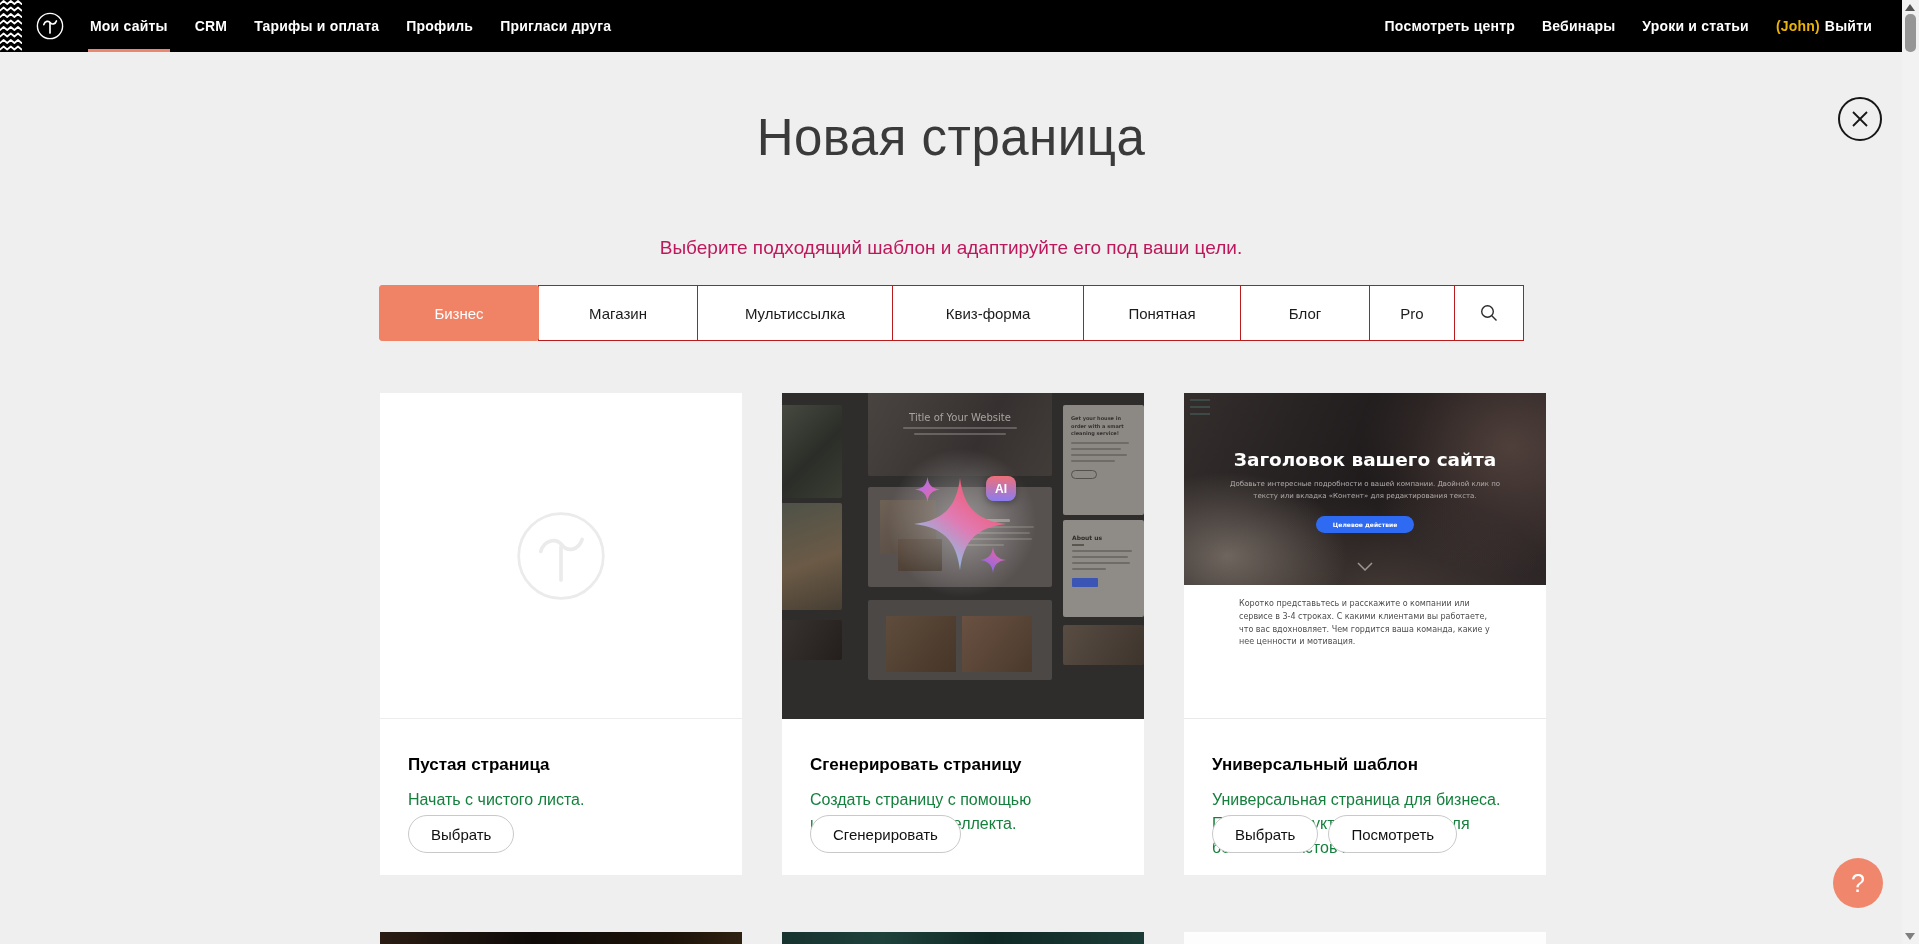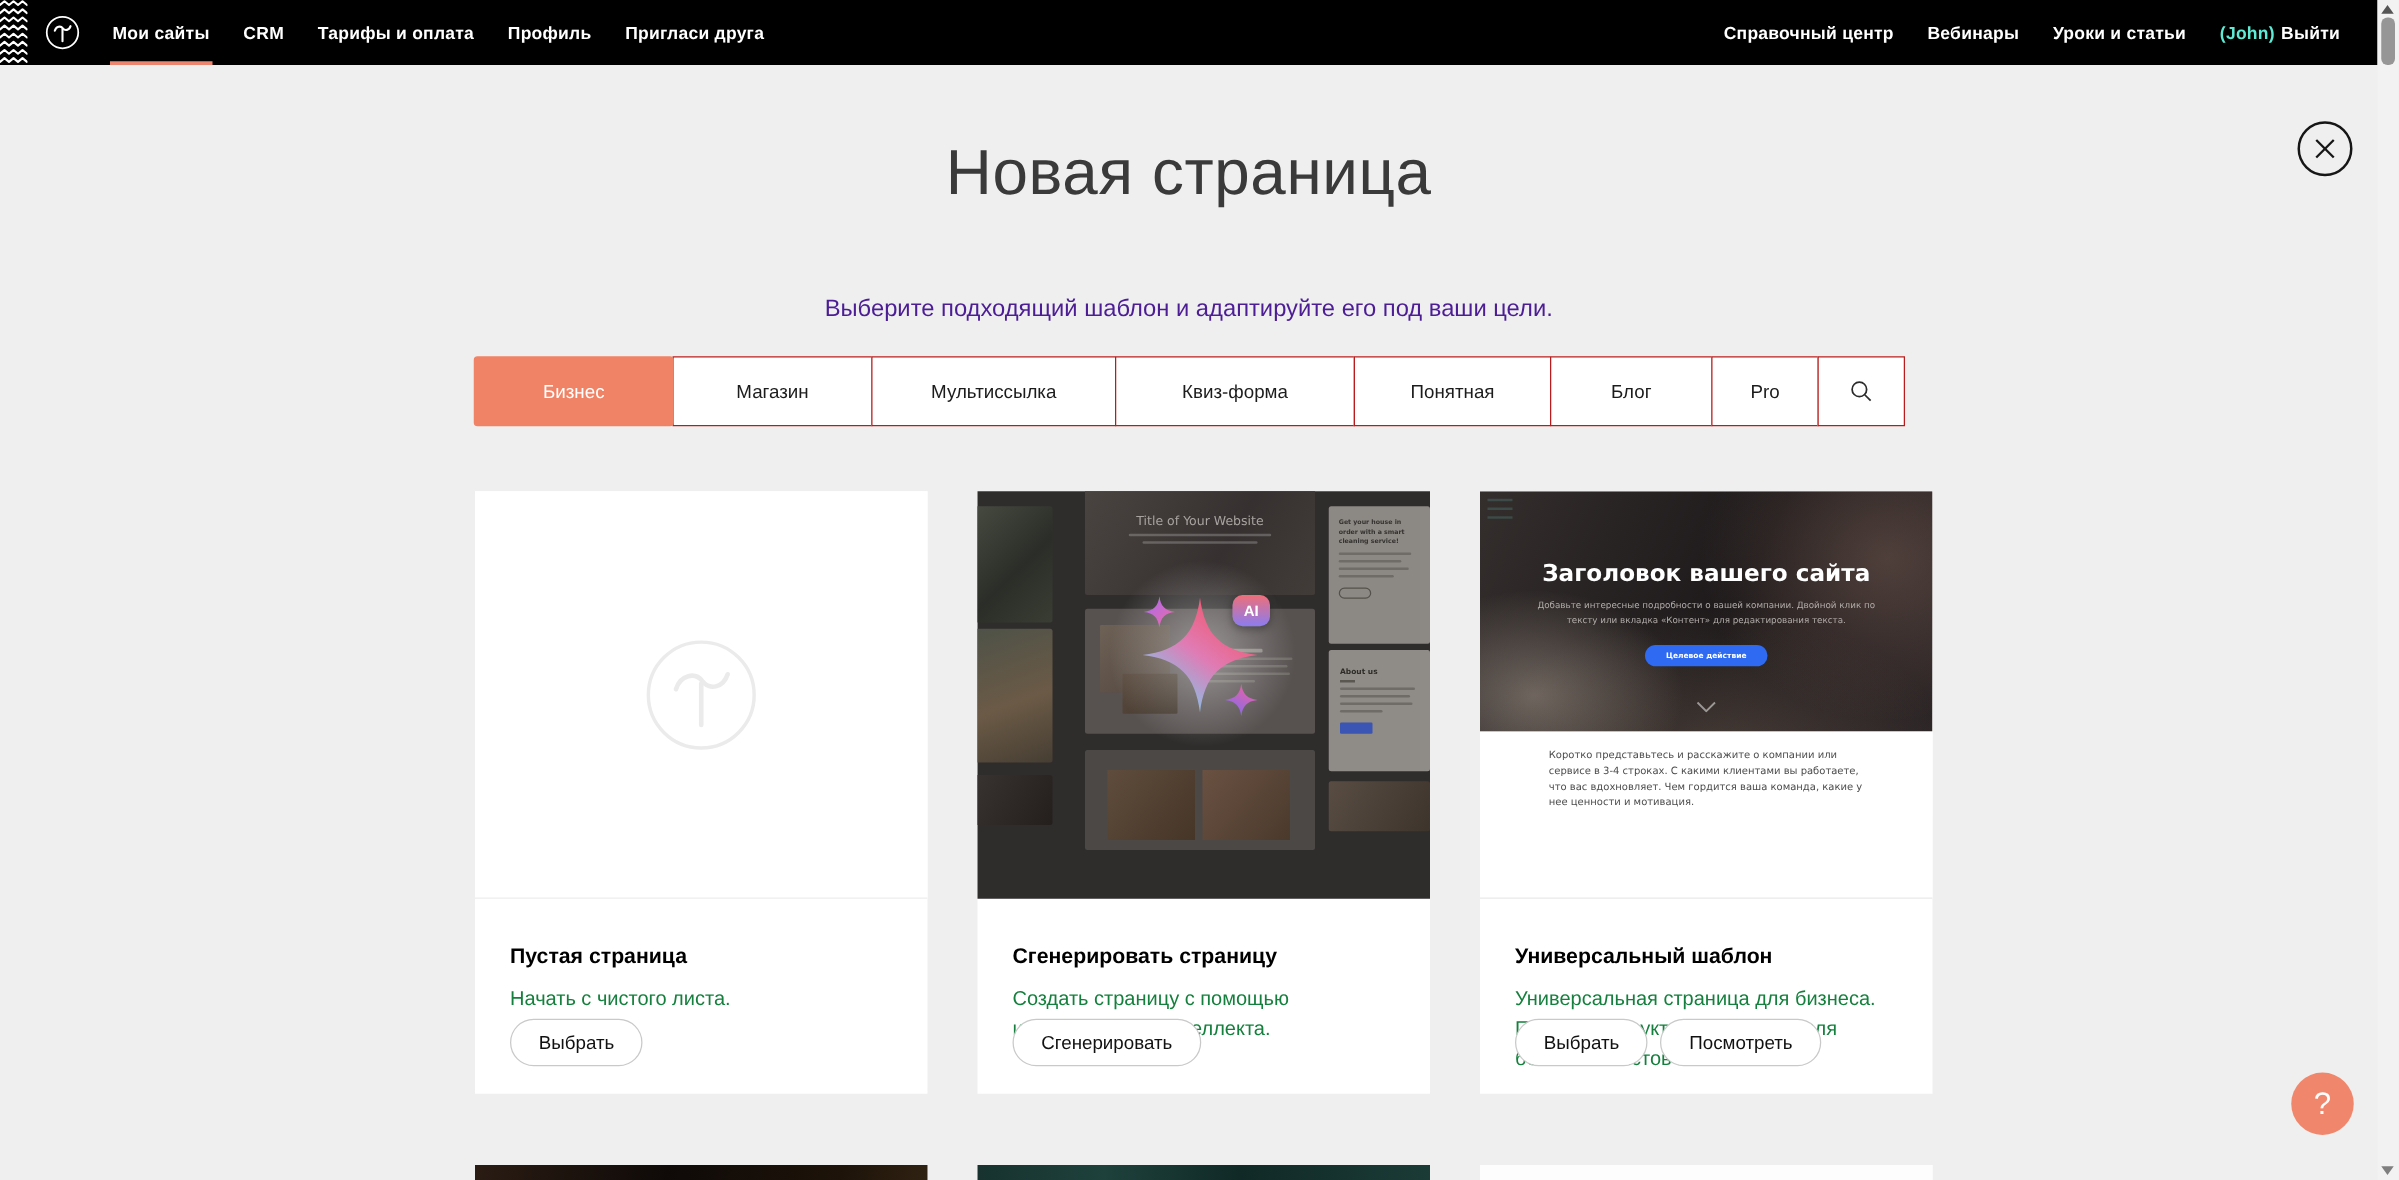--- a/index.html
+++ b/index.html
@@ -7,32 +7,32 @@
   body { font-family:"Liberation Sans", sans-serif; background:#efefef; position:relative; }
 
   
   .navbar { position:absolute; left:0; top:0; width:1902px; height:52px; background:#000; z-index:20; }
   .zigzag { position:absolute; left:0; top:0; width:22px; height:52px; cursor:grab; }
   .brand-logo { position:absolute; left:36px; top:12px; width:28px; height:28px; color:#fff; cursor:pointer; }
   .nav-left { position:absolute; left:90px; top:0; height:52px; display:flex; gap:27px;text-decoration:underline; }
   .nav-right { position:absolute; right:30px; top:0; height:52px; display:flex; gap:27px; }
   .nav-item { position:relative; display:flex; align-items:center; height:52px; color:#fff;
               font-size:14px; font-weight:700; letter-spacing:.2px; cursor:pointer; text-decoration:none; white-space:nowrap; }
-  .nav-item .muted { color:#5eead4; margin-right:5px; font-weight:700; }
+  .nav-item .muted { color:#eab308; margin-right:5px; font-weight:700; }
   .nav-underline { position:absolute; left:-2px; right:-2px; bottom:0; height:3px; background:#ED8670; }
 
   
   .close-btn { position:absolute; left:1838px; top:97px; width:44px; height:44px; border-radius:50%;
                border:2px solid #161616; background:transparent; cursor:pointer; display:flex; align-items:center; justify-content:center; z-index:5; }
 
   
   .page-title { position:absolute; top:108px; left:0; width:1902px; text-align:center;
                 font-size:51px; font-weight:300; color:#3a3a3a; letter-spacing:.5px; }
   .page-subtitle { position:absolute; top:237px; left:0; width:1902px; text-align:center;
-                   font-size:19px; font-weight:400; color:#4c1d95; }
+                   font-size:19px; font-weight:400; color:#be185d; }
 
   
   .tabs { position:absolute; left:379px; top:285px; height:56px; display:flex; }
   .tab { height:56px; background:#fff; border:1px solid #b91c1c; margin-left:-1px;
          display:flex; align-items:center; justify-content:center; font-size:15px; color:#1c1c1c; cursor:pointer; }
   .tab:first-child { margin-left:0; }
   .tab.active { background:#F08366; border-color:#F08366; color:#fff; z-index:2; border-radius:3px; }
   .tab-search svg { display:block; }
 
   
@@ -144,21 +144,21 @@
     <a class="nav-item">
       <span>Профиль</span>
     </a>
     <a class="nav-item">
       <span>Пригласи друга</span>
     </a>
   </nav>
 
   <nav class="nav-right">
     <a class="nav-item">
-      <span>Справочный центр</span>
+      <span>Посмотреть центр</span>
     </a>
     <a class="nav-item">
       <span>Вебинары</span>
     </a>
     <a class="nav-item">
       <span>Уроки и статьи</span>
     </a>
     <a class="nav-item">
       <span class="muted">(John)</span>
       <span>Выйти</span>

